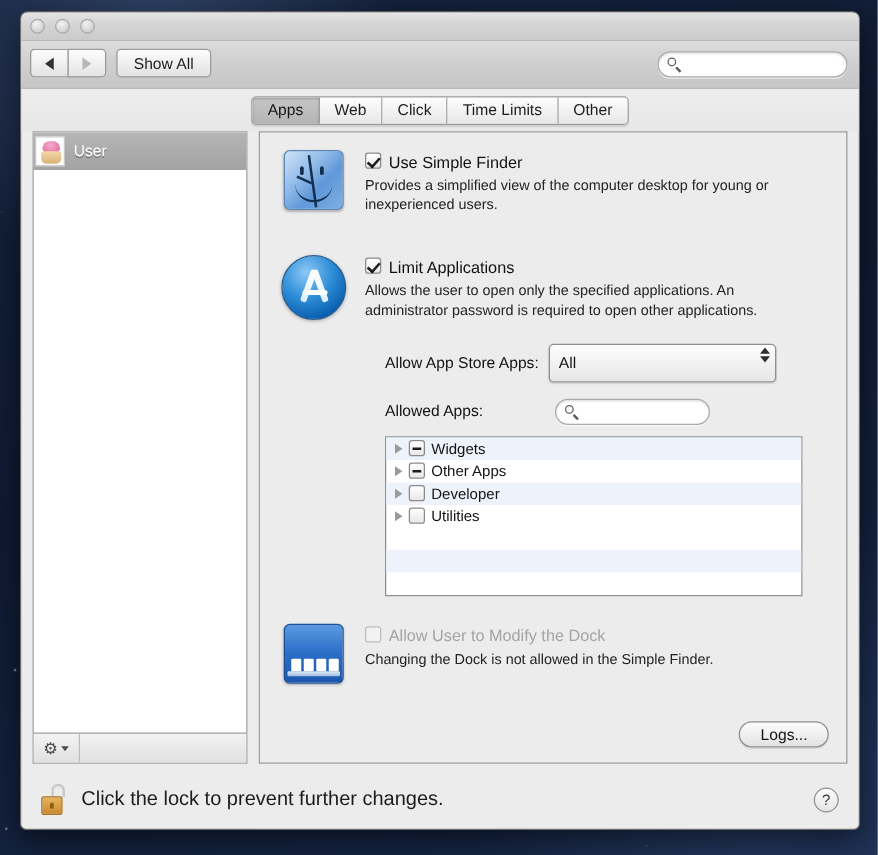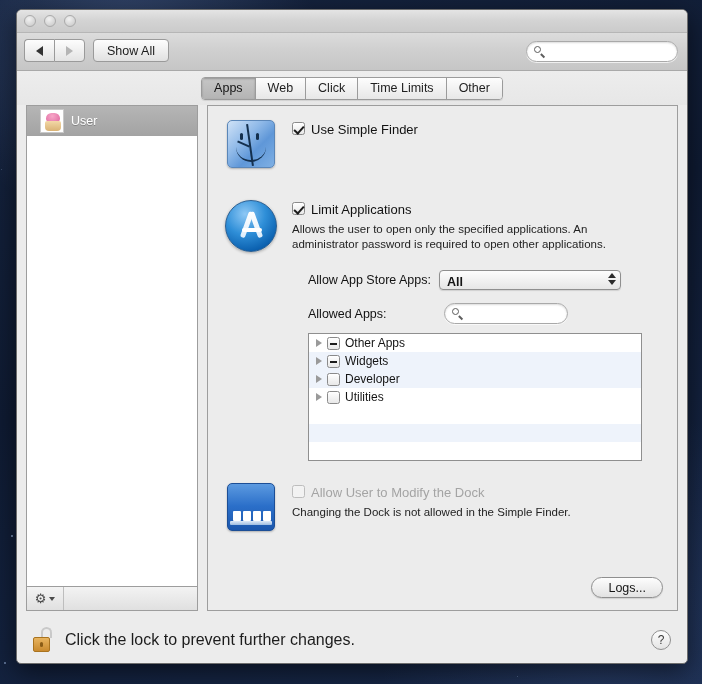--- a/index.html
+++ b/index.html
@@ -173,21 +173,21 @@
     width: 172px;
     display: flex; flex-direction: column;
     border: 1px solid #9d9d9d;
     background: #fff;
     box-sizing: border-box;
   }
   .user-list { flex: 1; overflow: hidden; }
   .user-row {
     height: 30px;
     display: flex; align-items: center;
-    gap: 7px; padding-left: 13px;
+    gap: 7px; padding-left: 1px;
     background: linear-gradient(to bottom, #b5b5b5, #a3a3a3);
     color: #fff;
     font-size: 12.5px;
     text-shadow: 0 1px 0 rgba(0,0,0,.25);
   }
   .avatar {
     width: 24px; height: 24px;
     background: #fff;
     border: 1px solid #c9c9c9;
     box-sizing: border-box;
@@ -351,28 +351,27 @@
 
   
   .popup-row {
     display: flex; align-items: center;
     gap: 8px;
     margin-top: 18px;
     padding-left: 84px;
   }
   .field-label { font-size: 12.5px; color: #121212; }
   .popup {
-    width: 182px; height: 20px;
+    width: 182px; height: 31px;
     background: linear-gradient(to bottom, #fdfdfd, #e6e6e6);
     border: 1px solid #8f8f8f; border-radius: 4px;
-    display: flex; align-items: flex-end;
+    display: flex; align-items: center;
     box-sizing: border-box;
     position: relative;
     box-shadow: 0 1px 1px rgba(0,0,0,.12);
-    font-weight: bold;
   }
   .popup-value { font-size: 12.5px; color: #141414; padding-left: 7px; }
   .stepper {
     position: absolute; right: 4px; top: 2px;
     display: flex; flex-direction: column; gap: 2px; align-items: center;
   }
   .st-up { width: 0; height: 0; border-left: 4px solid transparent; border-right: 4px solid transparent; border-bottom: 5px solid #2c2c2c; }
   .st-dn { width: 0; height: 0; border-left: 4px solid transparent; border-right: 4px solid transparent; border-top: 5px solid #2c2c2c; }
 
   .allowed-row {
@@ -689,20 +688,21 @@
               <i class="f-eye r"></i>
             <i class="f-smile"></i>
               <i class="f-chin"></i>
           </span>
         </div>
         <div class="feature-body">
           <div class="cb-line">
             <span class="checkbox checked"></span>
             <span class="cb-label">Use Simple Finder</span>
           </div>
+          <div class="desc">Provides a simplified view of the computer desktop for young or inexperienced users.</div>
         </div>
       </div>
 
       <div class="feature-row" style="margin-top:32px">
         <div class="feature-icon">
           <span class="icon-appstore">
             <span class="as-a">
               <i class="as-leg l"></i>
                 <i class="as-leg r"></i>
                 <i class="as-bar"></i>
@@ -731,29 +731,29 @@
 
       <div class="allowed-row">
         <span class="field-label">Allowed Apps:</span>
         <div class="searchfield apps-search">
           <span class="mag"></span>
           <input class="search-input" type="text" value="" style="">
         </div>
       </div>
 
       <div class="applist">
+        <div class="app-row alt">
+          <span class="disclosure"></span>
+          <span class="checkbox mixed"></span>
+          <span>Widgets</span>
+        </div>
         <div class="app-row">
           <span class="disclosure"></span>
           <span class="checkbox mixed"></span>
           <span>Other Apps</span>
-        </div>
-        <div class="app-row alt">
-          <span class="disclosure"></span>
-          <span class="checkbox mixed"></span>
-          <span>Widgets</span>
         </div>
         <div class="app-row alt">
           <span class="disclosure"></span>
           <span class="checkbox"></span>
           <span>Developer</span>
         </div>
         <div class="app-row">
           <span class="disclosure"></span>
           <span class="checkbox"></span>
           <span>Utilities</span>

